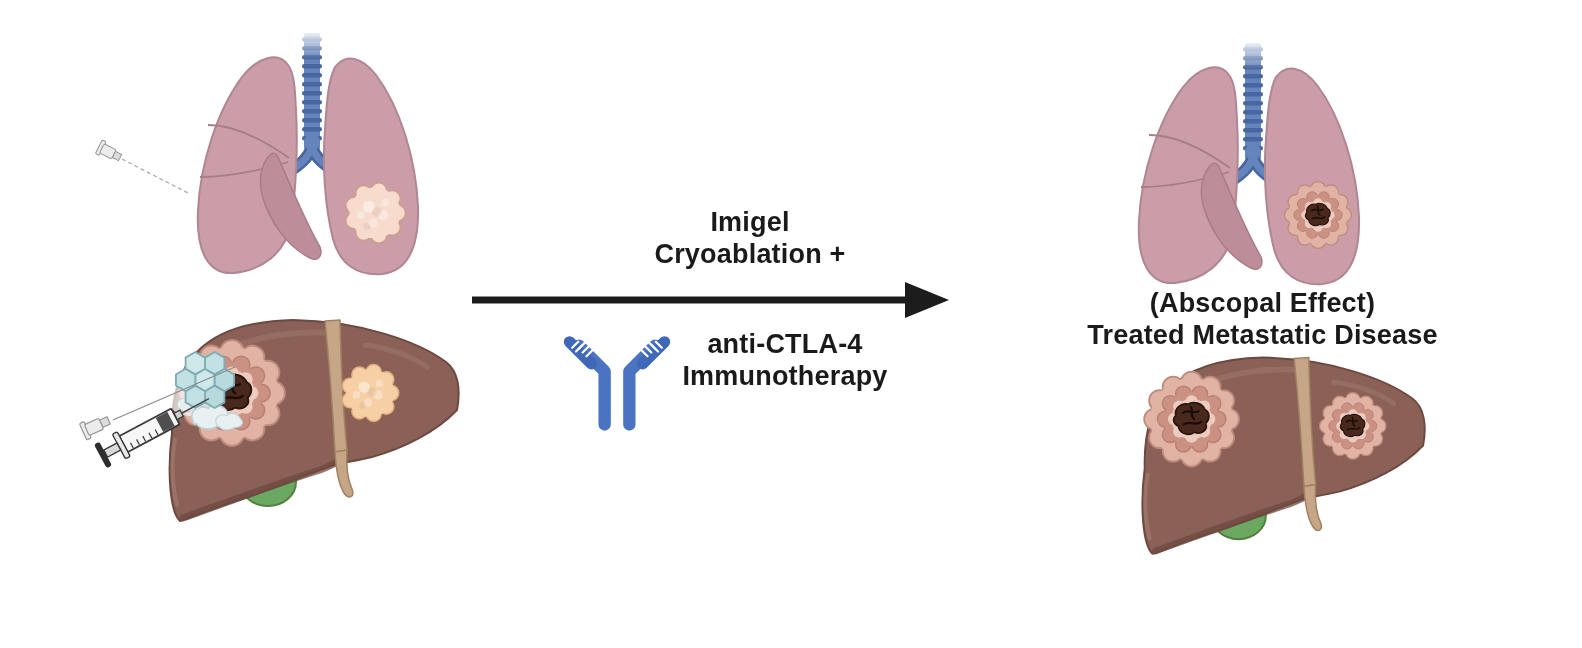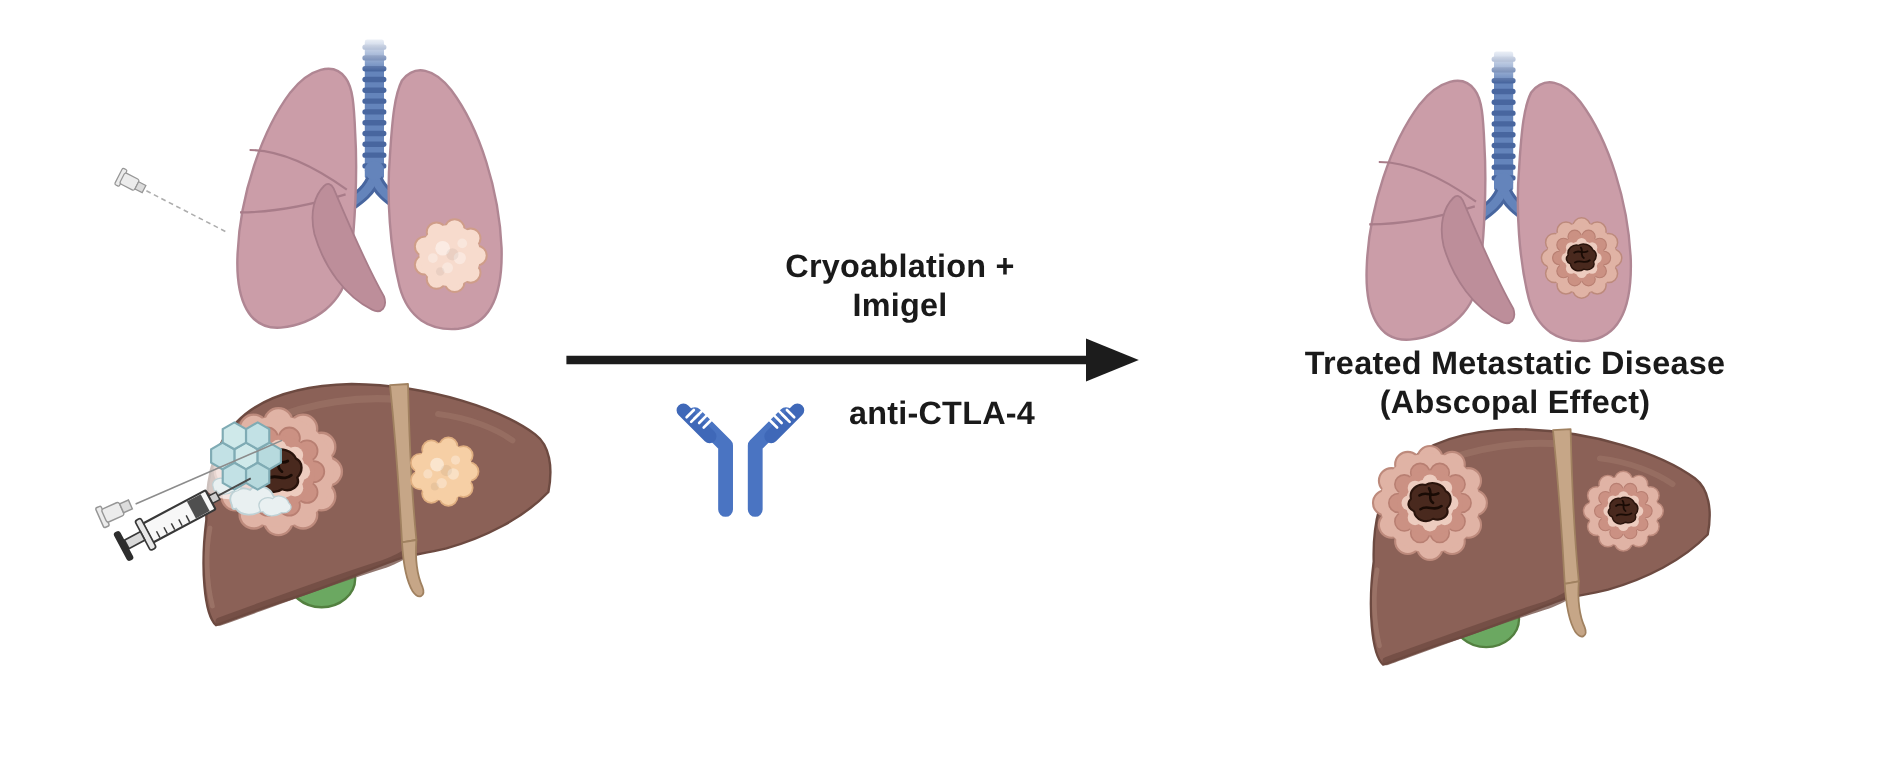--- a/index.html
+++ b/index.html
@@ -205,22 +205,22 @@
     </g>
     <use href="#gel-cluster" transform="translate(130,80) scale(1.12)"></use>
     <g>
       <line x1="38" y1="120" x2="160" y2="67" stroke="#8c8c8c" stroke-width="1.3"></line>
       <use href="#probe-hub" transform="translate(30,122) rotate(-24)"></use>
     </g>
     <use href="#syringe-shape" transform="translate(28,155) rotate(-28)"></use>
   </svg>
 
   <div class="lbl" style="left:590px;top:206px;width:320px">
+    <span>Imigel</span>
     <span>Cryoablation +</span>
-    <span>Imigel</span>
   </div>
 
   <svg class="abs" style="left:465px;top:275px" width="500" height="50" viewBox="0 0 500 50" role="img">
     <line x1="7" y1="25" x2="442" y2="25" stroke="#1c1c1c" stroke-width="7"></line>
     <polygon points="440,7 484,25 440,43" fill="#1c1c1c"></polygon>
   </svg>
 
   <svg class="abs" style="left:560px;top:325px" width="115" height="110" viewBox="0 0 115 110" role="img">
     <g transform="translate(57,52) scale(0.95)" stroke-linecap="round" stroke-linejoin="round">
       <path d="M -40,-33 L -13,-6 L -13,50" fill="none" stroke="#4a74c2" stroke-width="13"></path>
@@ -237,30 +237,31 @@
         <line x1="-43.2" y1="-26.8" x2="-36.8" y2="-33.2"></line>
         <line x1="-47.2" y1="-30.8" x2="-40.8" y2="-37.2"></line>
         <line x1="43.2" y1="-26.8" x2="36.8" y2="-33.2"></line>
         <line x1="47.2" y1="-30.8" x2="40.8" y2="-37.2"></line>
       </g>
     </g>
   </svg>
 
   <div class="lbl" style="left:640px;top:328px;width:290px">
     <span>anti-CTLA-4</span>
+    <span>Immunotherapy</span>
   </div>
 
   <svg class="abs" style="left:1091px;top:35px" width="300" height="270" viewBox="0 0 300 270" role="img">
     <use href="#lungs-base"></use>
     <use href="#tumor-necrotic" transform="translate(227,180) scale(0.62)"></use>
   </svg>
 
   <div class="lbl" style="left:1070px;top:287px;width:385px">
+    <span>(Abscopal Effect)</span>
     <span>Treated Metastatic Disease</span>
-    <span>(Abscopal Effect)</span>
   </div>
 
   <svg class="abs" style="left:1050px;top:338px" width="420" height="254" viewBox="0 0 430 260" role="img">
     <use href="#liver-base"></use>
     <use href="#tumor-necrotic" transform="translate(145,83) scale(0.9)"></use>
     <use href="#tumor-necrotic" transform="translate(310,90) scale(0.63)"></use>
   </svg>
 
 </div>
 

